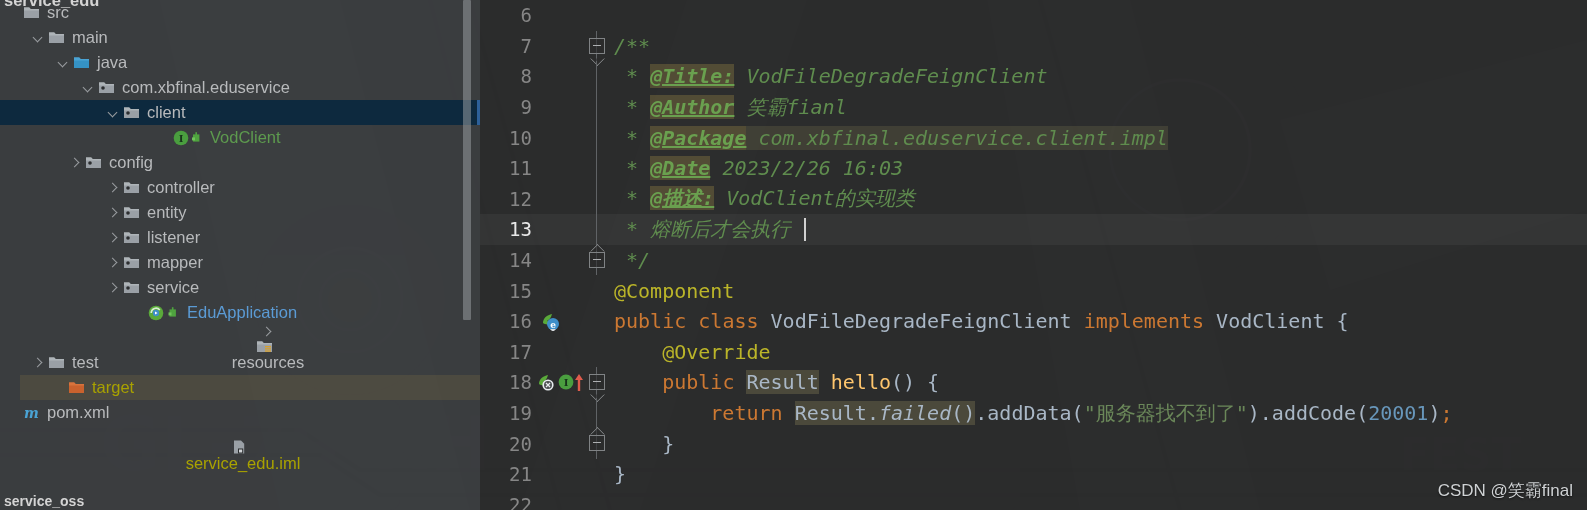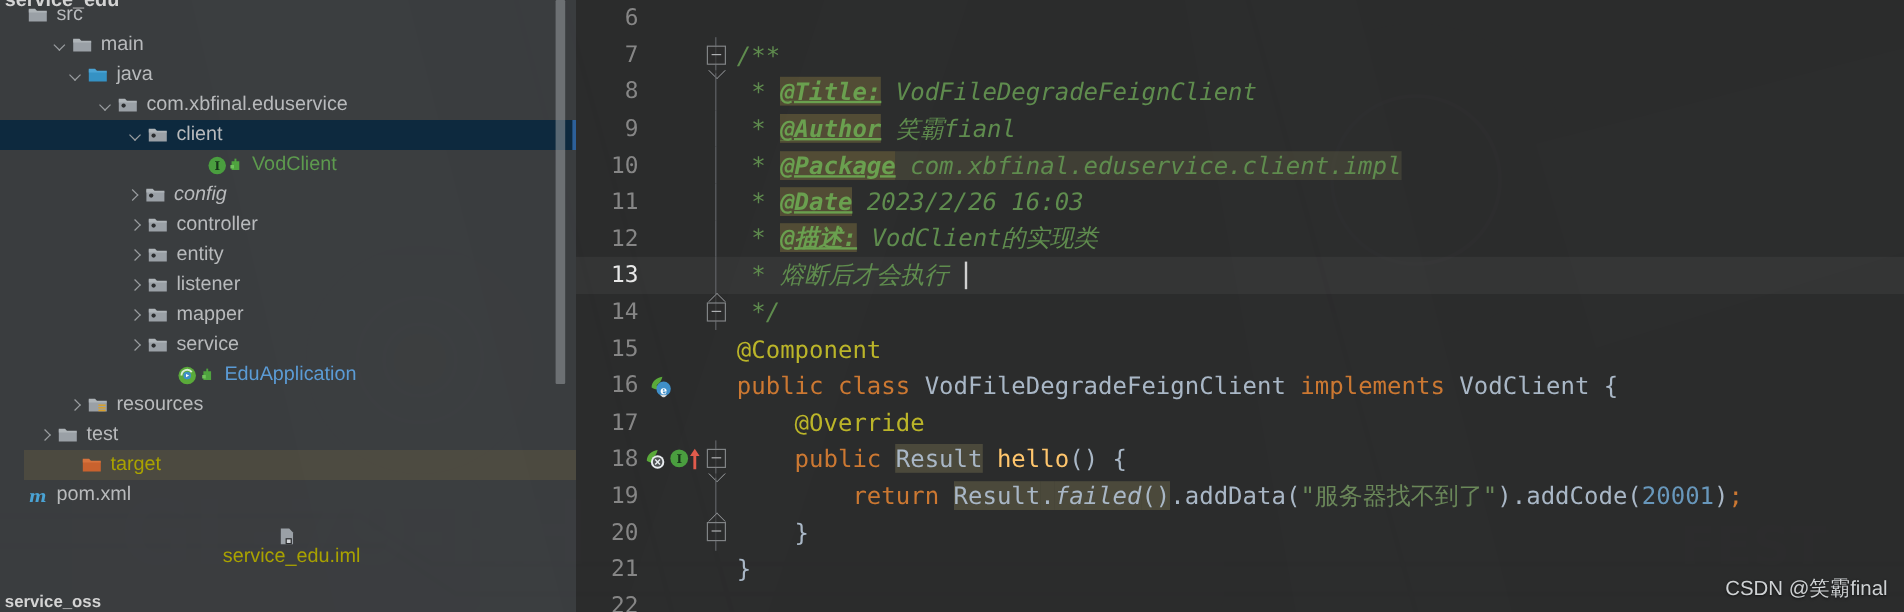--- a/index.html
+++ b/index.html
@@ -303,21 +303,21 @@
         <div class="tree-row" style="padding-left: 6px;">
           <span class="twisty "></span>
           <span class="ico">
             <svg width="17" height="15" viewBox="0 0 17 15">
               <path d="M1 3h5l1.6 1.8H16V13H1z" fill="#9aa0a6"></path>
               <path d="M1 2.2h5.2L7.8 4H16v1.4H1z" fill="#aeb4b8"></path>
             </svg>
           </span>
           <span class="tree-label grayfolder">src</span>
         </div>
-        <div class="tree-row" style="padding-left: 43px;">
+        <div class="tree-row" style="padding-left: 31px;">
           <span class="twisty down"></span>
           <span class="ico">
             <svg width="17" height="15" viewBox="0 0 17 15">
               <path d="M1 3h5l1.6 1.8H16V13H1z" fill="#9aa0a6"></path>
               <path d="M1 2.2h5.2L7.8 4H16v1.4H1z" fill="#aeb4b8"></path>
             </svg>
           </span>
           <span class="tree-label grayfolder">main</span>
         </div>
         <div class="tree-row" style="padding-left: 56px;">
@@ -358,21 +358,21 @@
             <svg width="30" height="16" viewBox="0 0 30 16">
               <circle cx="8" cy="8" r="7.3" fill="#4a9e3f"></circle>
               <text x="8" y="12" font-family="DejaVu Serif, serif" font-size="10" font-weight="bold" fill="#17341a" text-anchor="middle">I</text>
               <path d="M20 4.4h6.4v7.2H20z" fill="#4fa33f"></path>
               <path d="M19 7.4h3v3h-3z" fill="#6fc35a"></path>
               <rect x="22.4" y="2.2" width="1.6" height="3" fill="#4fa33f"></rect>
             </svg>
           </span>
           <span class="tree-label greenish">VodClient</span>
         </div>
-        <div class="tree-row" style="padding-left: 104px; font-style: italic;">
+        <div class="tree-row" style="padding-left: 68px;">
           <span class="twisty right"></span>
           <span class="ico">
             <svg width="17" height="15" viewBox="0 0 17 15">
               <path d="M1 3h5l1.6 1.8H16V13H1z" fill="#9aa0a6"></path>
               <path d="M1 2.2h5.2L7.8 4H16v1.4H1z" fill="#aeb4b8"></path>
               <circle cx="5" cy="8" r="1.8" fill="#2b2d2f"></circle>
             </svg>
           </span>
           <span class="tree-label grayfolder">config</span>
         </div>
@@ -439,21 +439,21 @@
               <path d="M3.2 8a4.8 4.8 0 0 1 8.6-2.9" stroke="#d8ecd0" stroke-width="1.6" fill="none"></path>
               <circle cx="8" cy="8" r="3.2" fill="#3f8fc9"></circle>
               <path d="M7 6.6l2.6 1.4L7 9.4z" fill="#ffffff"></path>
               <path d="M21.5 4.4h6.4v7.2h-6.4z" fill="#4fa33f"></path>
               <path d="M20.5 7.4h3v3h-3z" fill="#6fc35a"></path>
               <rect x="23.9" y="2.2" width="1.6" height="3" fill="#4fa33f"></rect>
             </svg>
           </span>
           <span class="tree-label blue">EduApplication</span>
         </div>
-        <div class="tree-row" style="padding-left: 56px;">
+        <div class="tree-row" style="padding-left: 56px; flex-direction: column;">
           <span class="twisty right"></span>
           <span class="ico">
             <svg width="17" height="15" viewBox="0 0 17 15">
               <path d="M1 3h5l1.6 1.8H16V13H1z" fill="#9aa0a6"></path>
               <path d="M1 2.2h5.2L7.8 4H16v1.4H1z" fill="#aeb4b8"></path>
               <rect x="9" y="7" width="6" height="1.3" fill="#d9a12b"></rect>
               <rect x="9" y="9.2" width="6" height="1.3" fill="#d9a12b"></rect>
               <rect x="9" y="11.4" width="6" height="1.3" fill="#d9a12b"></rect>
             </svg>
           </span>

